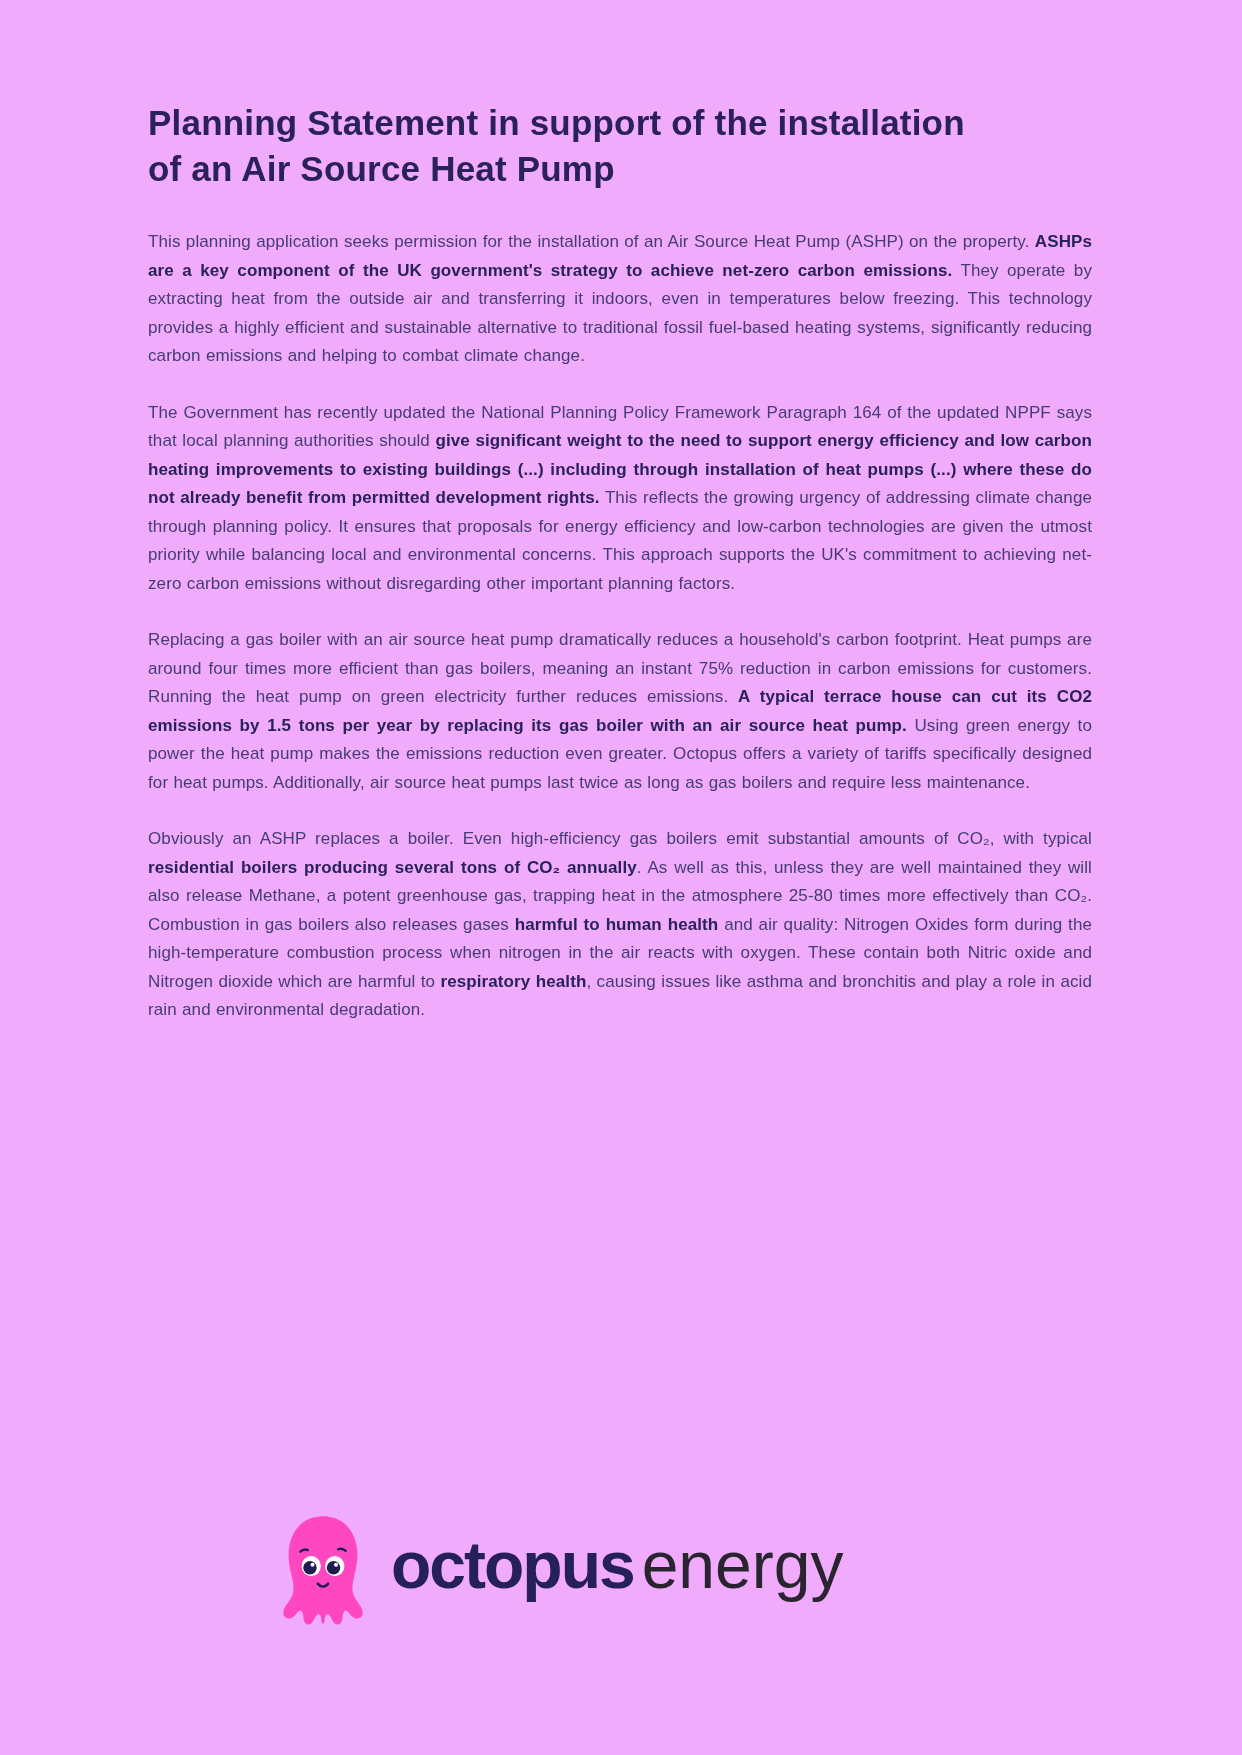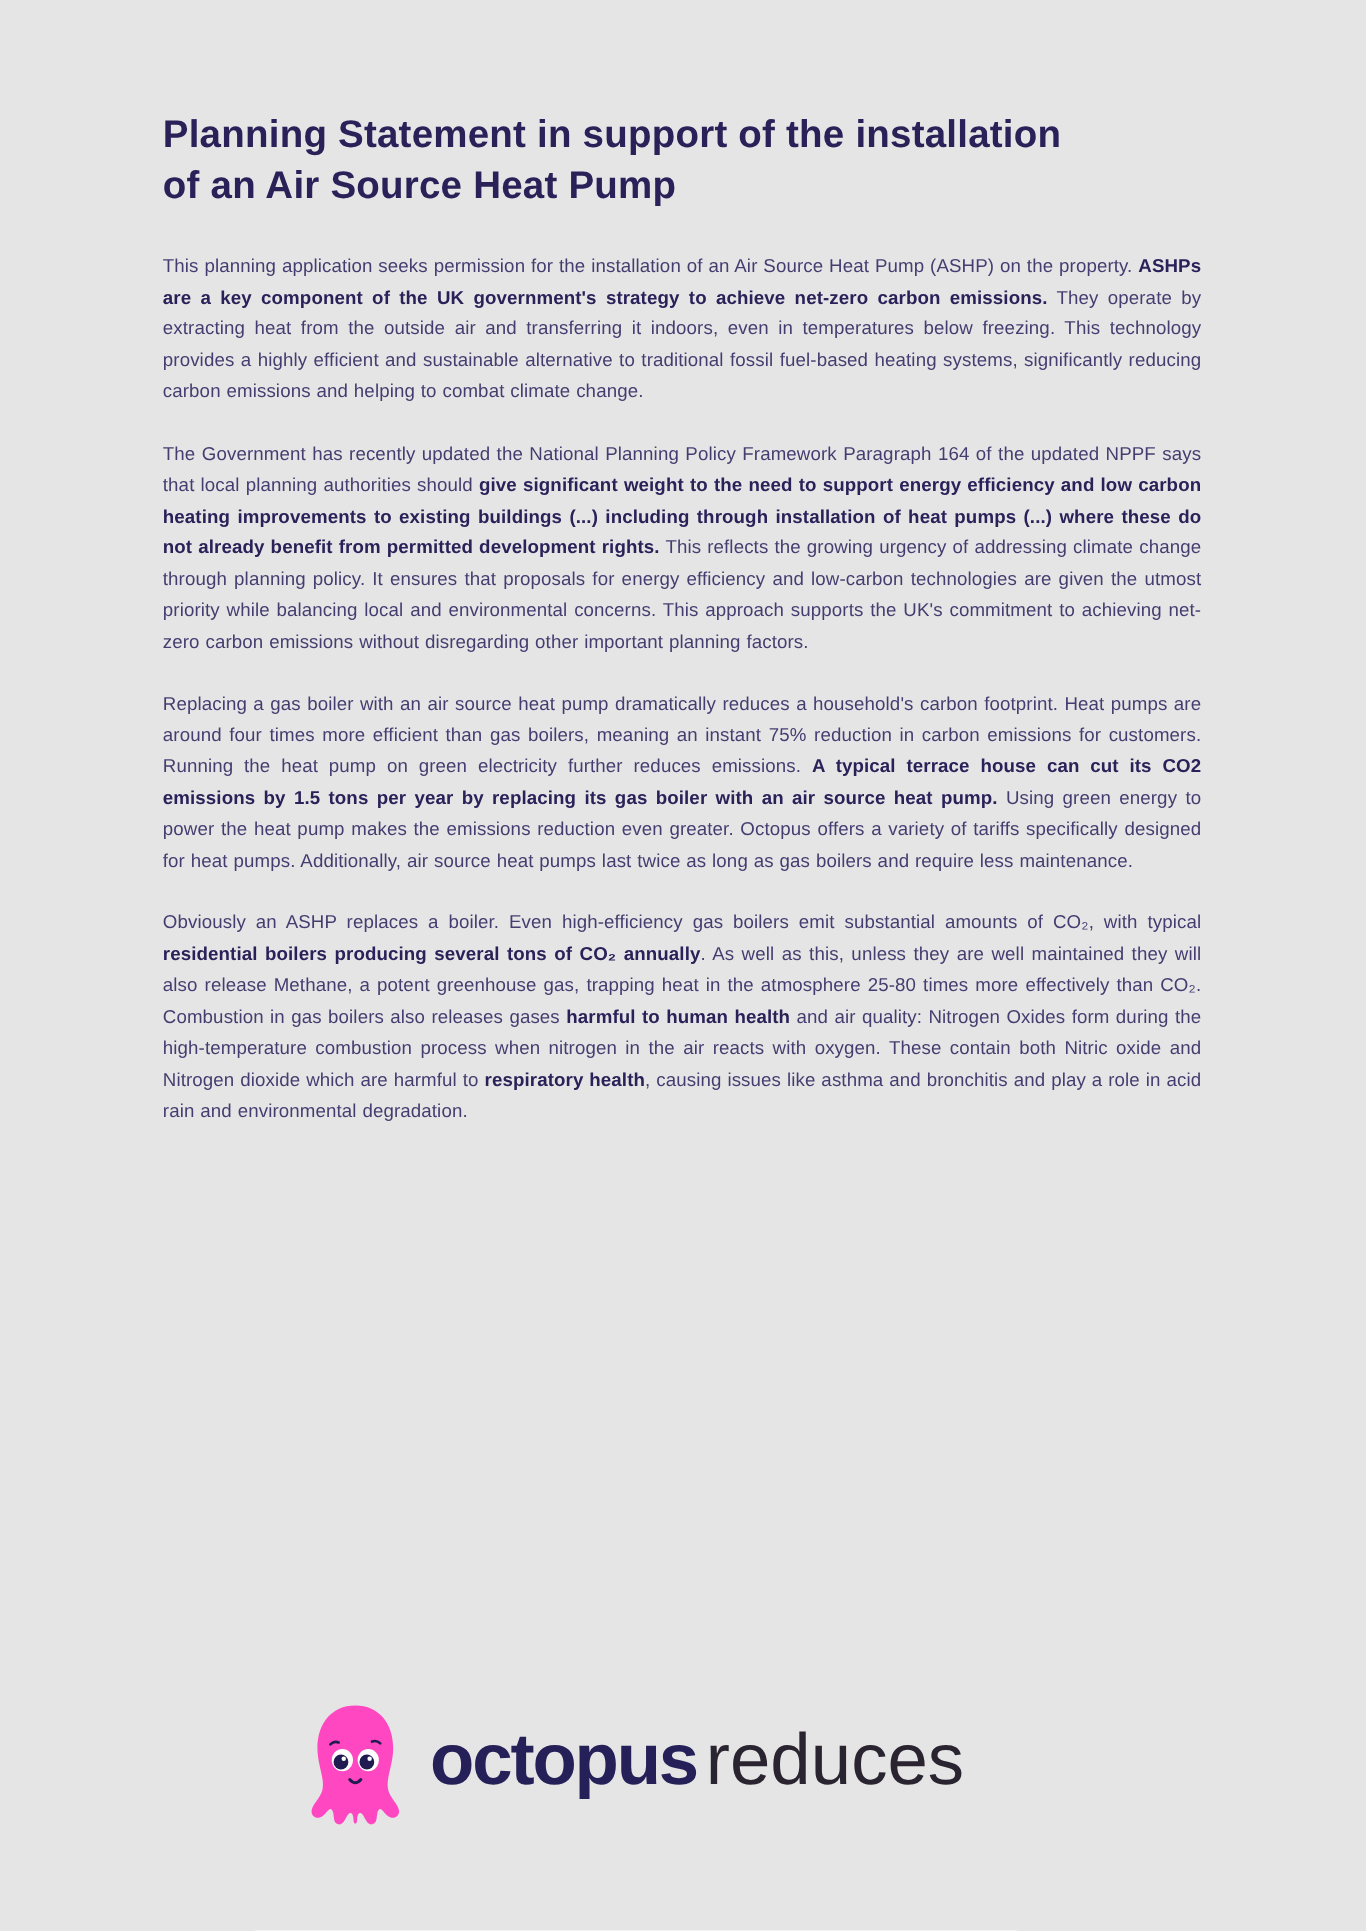--- a/index.html
+++ b/index.html
@@ -4,21 +4,21 @@
 <style>
   html, body {
     margin: 0;
     padding: 0;
     background: #ffffff;
   }
   .page {
     position: relative;
     width: 1242px;
     height: 1755px;
-    background: #e5e5e5;
+    background: #f0abfc;
     font-family: "Liberation Sans", sans-serif;
     overflow: hidden;
   }
   .content {
     position: absolute;
     left: 148px;
     top: 0;
     width: 944px;
   }
   h1.doc-title {
@@ -41,21 +41,21 @@
   p.para.first {
     margin-top: 36px;
   }
   p.para .b {
     font-weight: 700;
     color: #2b2159;
   }
   .logo {
     position: absolute;
     left: 281px;
-    top: 1547px;
+    top: 1513px;
     display: flex;
     align-items: center;
     gap: 26px;
   }
   .logo svg.mascot {
     display: block;
   }
   .wordmark {
     display: flex;
     align-items: baseline;
@@ -122,16 +122,16 @@
         <circle cx="62.5" cy="65" r="8" fill="#201b50"></circle>
         <circle cx="37.5" cy="61.5" r="2.4" fill="#ffffff"></circle>
         <circle cx="65.5" cy="61.5" r="2.4" fill="#ffffff"></circle>
         <path d="M23 46 Q 27 42 32 44" stroke="#201b50" stroke-width="2.8" fill="none" stroke-linecap="round"></path>
         <path d="M68 43 Q 73 41 77 45" stroke="#201b50" stroke-width="2.8" fill="none" stroke-linecap="round"></path>
         <path d="M44 84 Q 50 91 56 84" stroke="#201b50" stroke-width="3.2" fill="none" stroke-linecap="round"></path>
       </g>
     </svg>
     <div class="wordmark">
       <span class="w-bold">octopus</span>
-      <span class="w-light">reduces</span>
+      <span class="w-light">energy</span>
     </div>
   </div>
 </div>
 
 </body></html>

